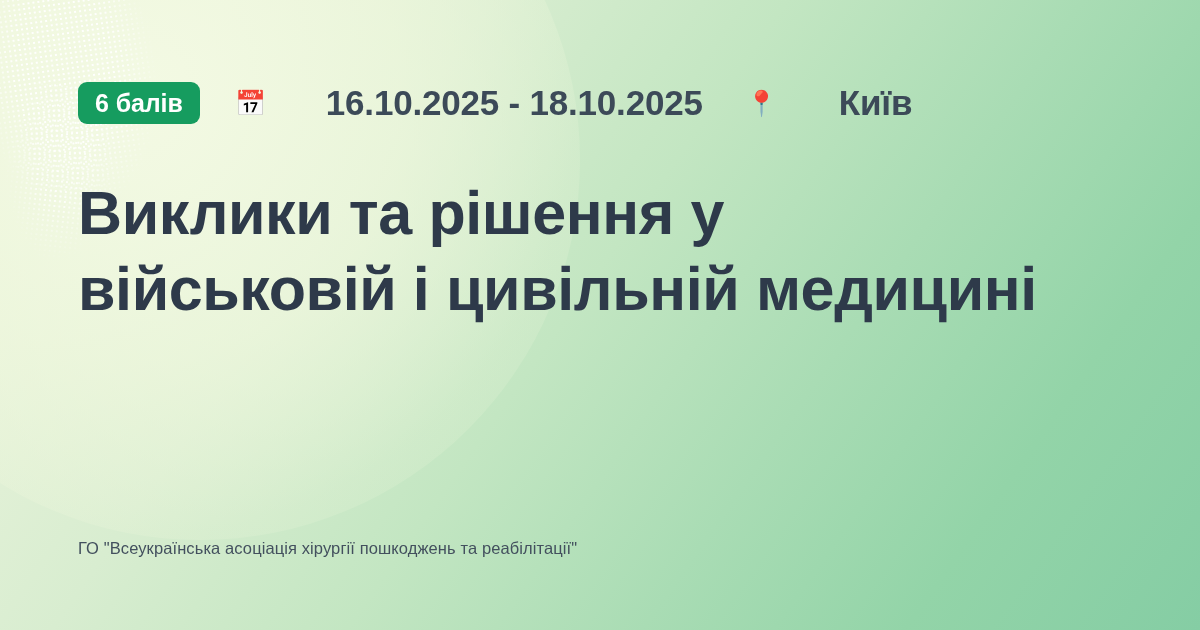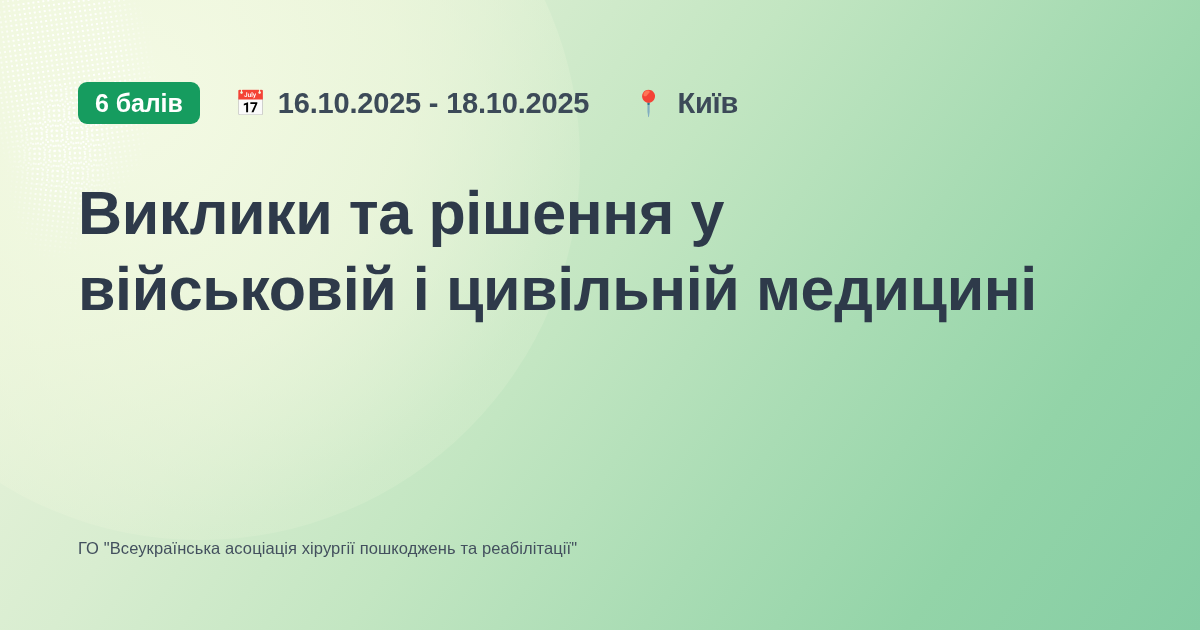--- a/index.html
+++ b/index.html
@@ -89,24 +89,25 @@
     letter-spacing:-0.1px;
     white-space:nowrap;
   }
   .meta-group {
     display:flex; align-items:center;
     margin-left:36px;
     gap:11px;
   }
   .meta-icon { font-size:25px; line-height:1; display:inline-block; }
   .meta-text {
-    font-size:29px; font-weight:bold;
+    font-size:35px; font-weight:bold;
     color:#3c4a58;
     letter-spacing:-0.2px;
     white-space:nowrap;
+    margin-left:48px;
   }
   .meta-group.loc { margin-left:44px; gap:13px; }
 
   
   .title {
     margin-top:52px;
     max-width:960px;
     font-size:61px; font-weight:bold;
     line-height:1.24;
     color:#2e3a4a;

